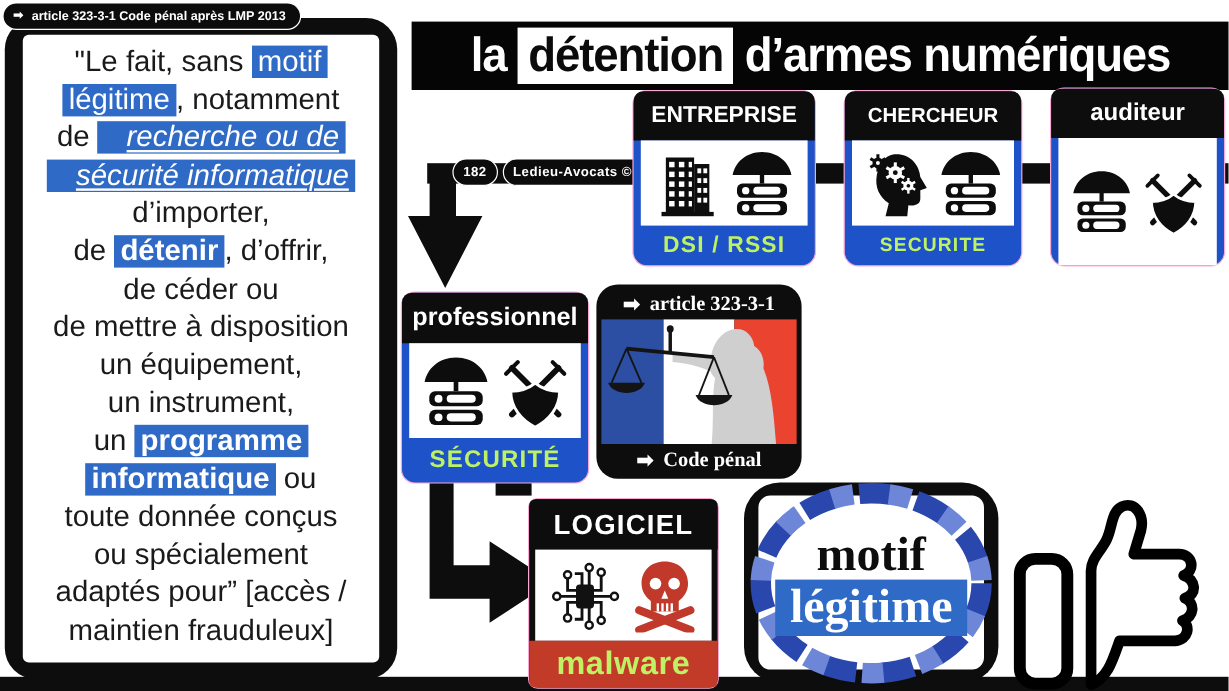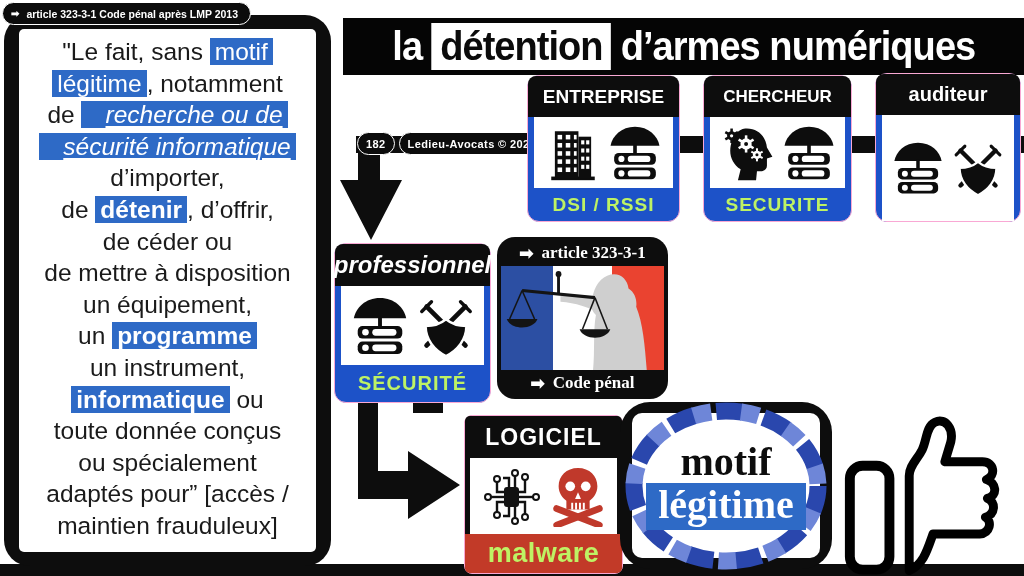--- a/index.html
+++ b/index.html
@@ -27,21 +27,21 @@
 
   
   .title{position:absolute;left:343px;top:18px;width:681px;height:57px;background:#050505;
          display:flex;align-items:center;justify-content:center;z-index:2;}
   .title-in{display:flex;align-items:center;white-space:nowrap;color:#fff;
          font-size:40px;font-weight:800;letter-spacing:-1px;transform:scaleX(.95);}
   .title .t-hl{background:#fff;color:#0b0b0b;padding:1px 9px;margin:0 10px;}
 
   
   .hbar{position:absolute;left:356px;top:136px;width:668px;height:17px;background:#0d0d0d;z-index:1;}
-  .wm{position:absolute;left:357px;top:132px;display:flex;gap:4px;z-index:3;}
+  .wm{position:absolute;left:357px;top:132px;display:flex;gap:4px;z-index:3;padding-left:20px;}
   .pill{height:21px;display:inline-flex;align-items:center;background:#0c0c0c;color:#fff;
         border:1.5px solid #fff;border-radius:12px;padding:0 8px;font-size:11px;font-weight:700;
         letter-spacing:.4px;white-space:nowrap;}
 
   
   .down-arrow{position:absolute;left:338px;top:152px;z-index:2;}
   .elbow-arrow{position:absolute;left:350px;top:399px;z-index:2;}
   .sq-connector{position:absolute;left:413px;top:396px;width:30px;height:17px;background:#0d0d0d;z-index:1;}
 
   
@@ -49,28 +49,28 @@
           display:flex;flex-direction:column;box-sizing:border-box;z-index:3;}
   .ehead{background:#0d0d0d;color:#fff;border-radius:8px 8px 0 0;display:flex;align-items:center;
          justify-content:center;font-weight:700;}
   .ebody{background:#fff;margin:0 6px;flex:1;display:flex;align-items:center;justify-content:center;gap:4px;}
   .efoot{display:flex;align-items:center;justify-content:center;color:#bef264;font-weight:800;letter-spacing:1px;}
   #box-entreprise{left:527px;top:75px;width:153px;height:147px;}
   #box-entreprise .ehead{height:41px;font-size:19px;}
   #box-entreprise .efoot{height:33px;font-size:19px;}
   #box-chercheur{left:703px;top:75px;width:149px;height:147px;}
   #box-chercheur .ehead{height:41px;font-size:17px;}
-  #box-chercheur .efoot{height:33px;font-size:19px;text-align:right;}
+  #box-chercheur .efoot{height:33px;font-size:16px;text-align:right;}
   #box-auditeur{left:875px;top:73px;width:146px;height:149px;}
   #box-auditeur .ehead{height:41px;font-size:20px;font-weight:600;}
   #box-auditeur .efoot{height:36px;font-size:21px;letter-spacing:2px;}
   #box-pro{left:334px;top:243px;width:157px;height:160px;}
-  #box-pro .ehead{height:42px;font-size:24px;font-weight:600;font-style:italic;}
+  #box-pro .ehead{height:42px;font-size:21px;font-weight:600;}
   #box-pro .efoot{height:37px;font-size:20px;border-radius:11px;}
-  #box-logiciel{left:464px;top:415px;width:159px;height:159px;border-radius:8px;background:#0d0d0d;}
+  #box-logiciel{left:440px;top:415px;width:159px;height:159px;border-radius:8px;background:#0d0d0d;}
   #box-logiciel .ehead{height:42px;font-size:23px;letter-spacing:1px;border-radius:5px 5px 0 0;}
   #box-logiciel .ebody{margin:0 5px;}
   #box-logiciel .efoot{height:39px;font-size:27px;background:#c23a28;letter-spacing:.5px;border-radius:0 0 5px 5px;}
 
   
   .law{position:absolute;left:497px;top:237px;width:171px;height:162px;background:#0d0d0d;
        border-radius:18px;display:flex;flex-direction:column;padding:3px 4px;box-sizing:border-box;z-index:3;}
   .law .lhead,.law .lfoot{color:#fff;font-family:"Liberation Serif",serif;font-weight:700;font-size:17px;
        height:26px;display:flex;align-items:center;justify-content:center;gap:8px;}
   .law .flag{position:relative;flex:1;display:flex;overflow:hidden;}
@@ -104,22 +104,22 @@
       <div class="quote">
           <div class="q-line"><span>"Le fait, sans </span><span class="hl">motif</span></div>
           <div class="q-line"><span class="hl">légitime</span><span>, notamment</span></div>
           <div class="q-line"><span>de </span><span class="hl it u">recherche ou de</span></div>
           <div class="q-line"><span class="hl it u">sécurité informatique</span></div>
           <div class="q-line"><span>d’importer,</span></div>
           <div class="q-line"><span>de </span><span class="hl b">détenir</span><span>, d’offrir,</span></div>
           <div class="q-line"><span>de céder ou</span></div>
           <div class="q-line"><span>de mettre à disposition</span></div>
           <div class="q-line"><span>un équipement,</span></div>
+          <div class="q-line"><span>un instrument,</span></div>
           <div class="q-line"><span>un </span><span class="hl b">programme</span></div>
-          <div class="q-line"><span>un instrument,</span></div>
           <div class="q-line"><span class="hl b">informatique</span><span> ou</span></div>
           <div class="q-line"><span>toute donnée conçus</span></div>
           <div class="q-line"><span>ou spécialement</span></div>
           <div class="q-line"><span>adaptés pour” [accès /</span></div>
           <div class="q-line"><span>maintien frauduleux]</span></div>
         </div>
     </div>
   </div>
 
   <div class="tag">

